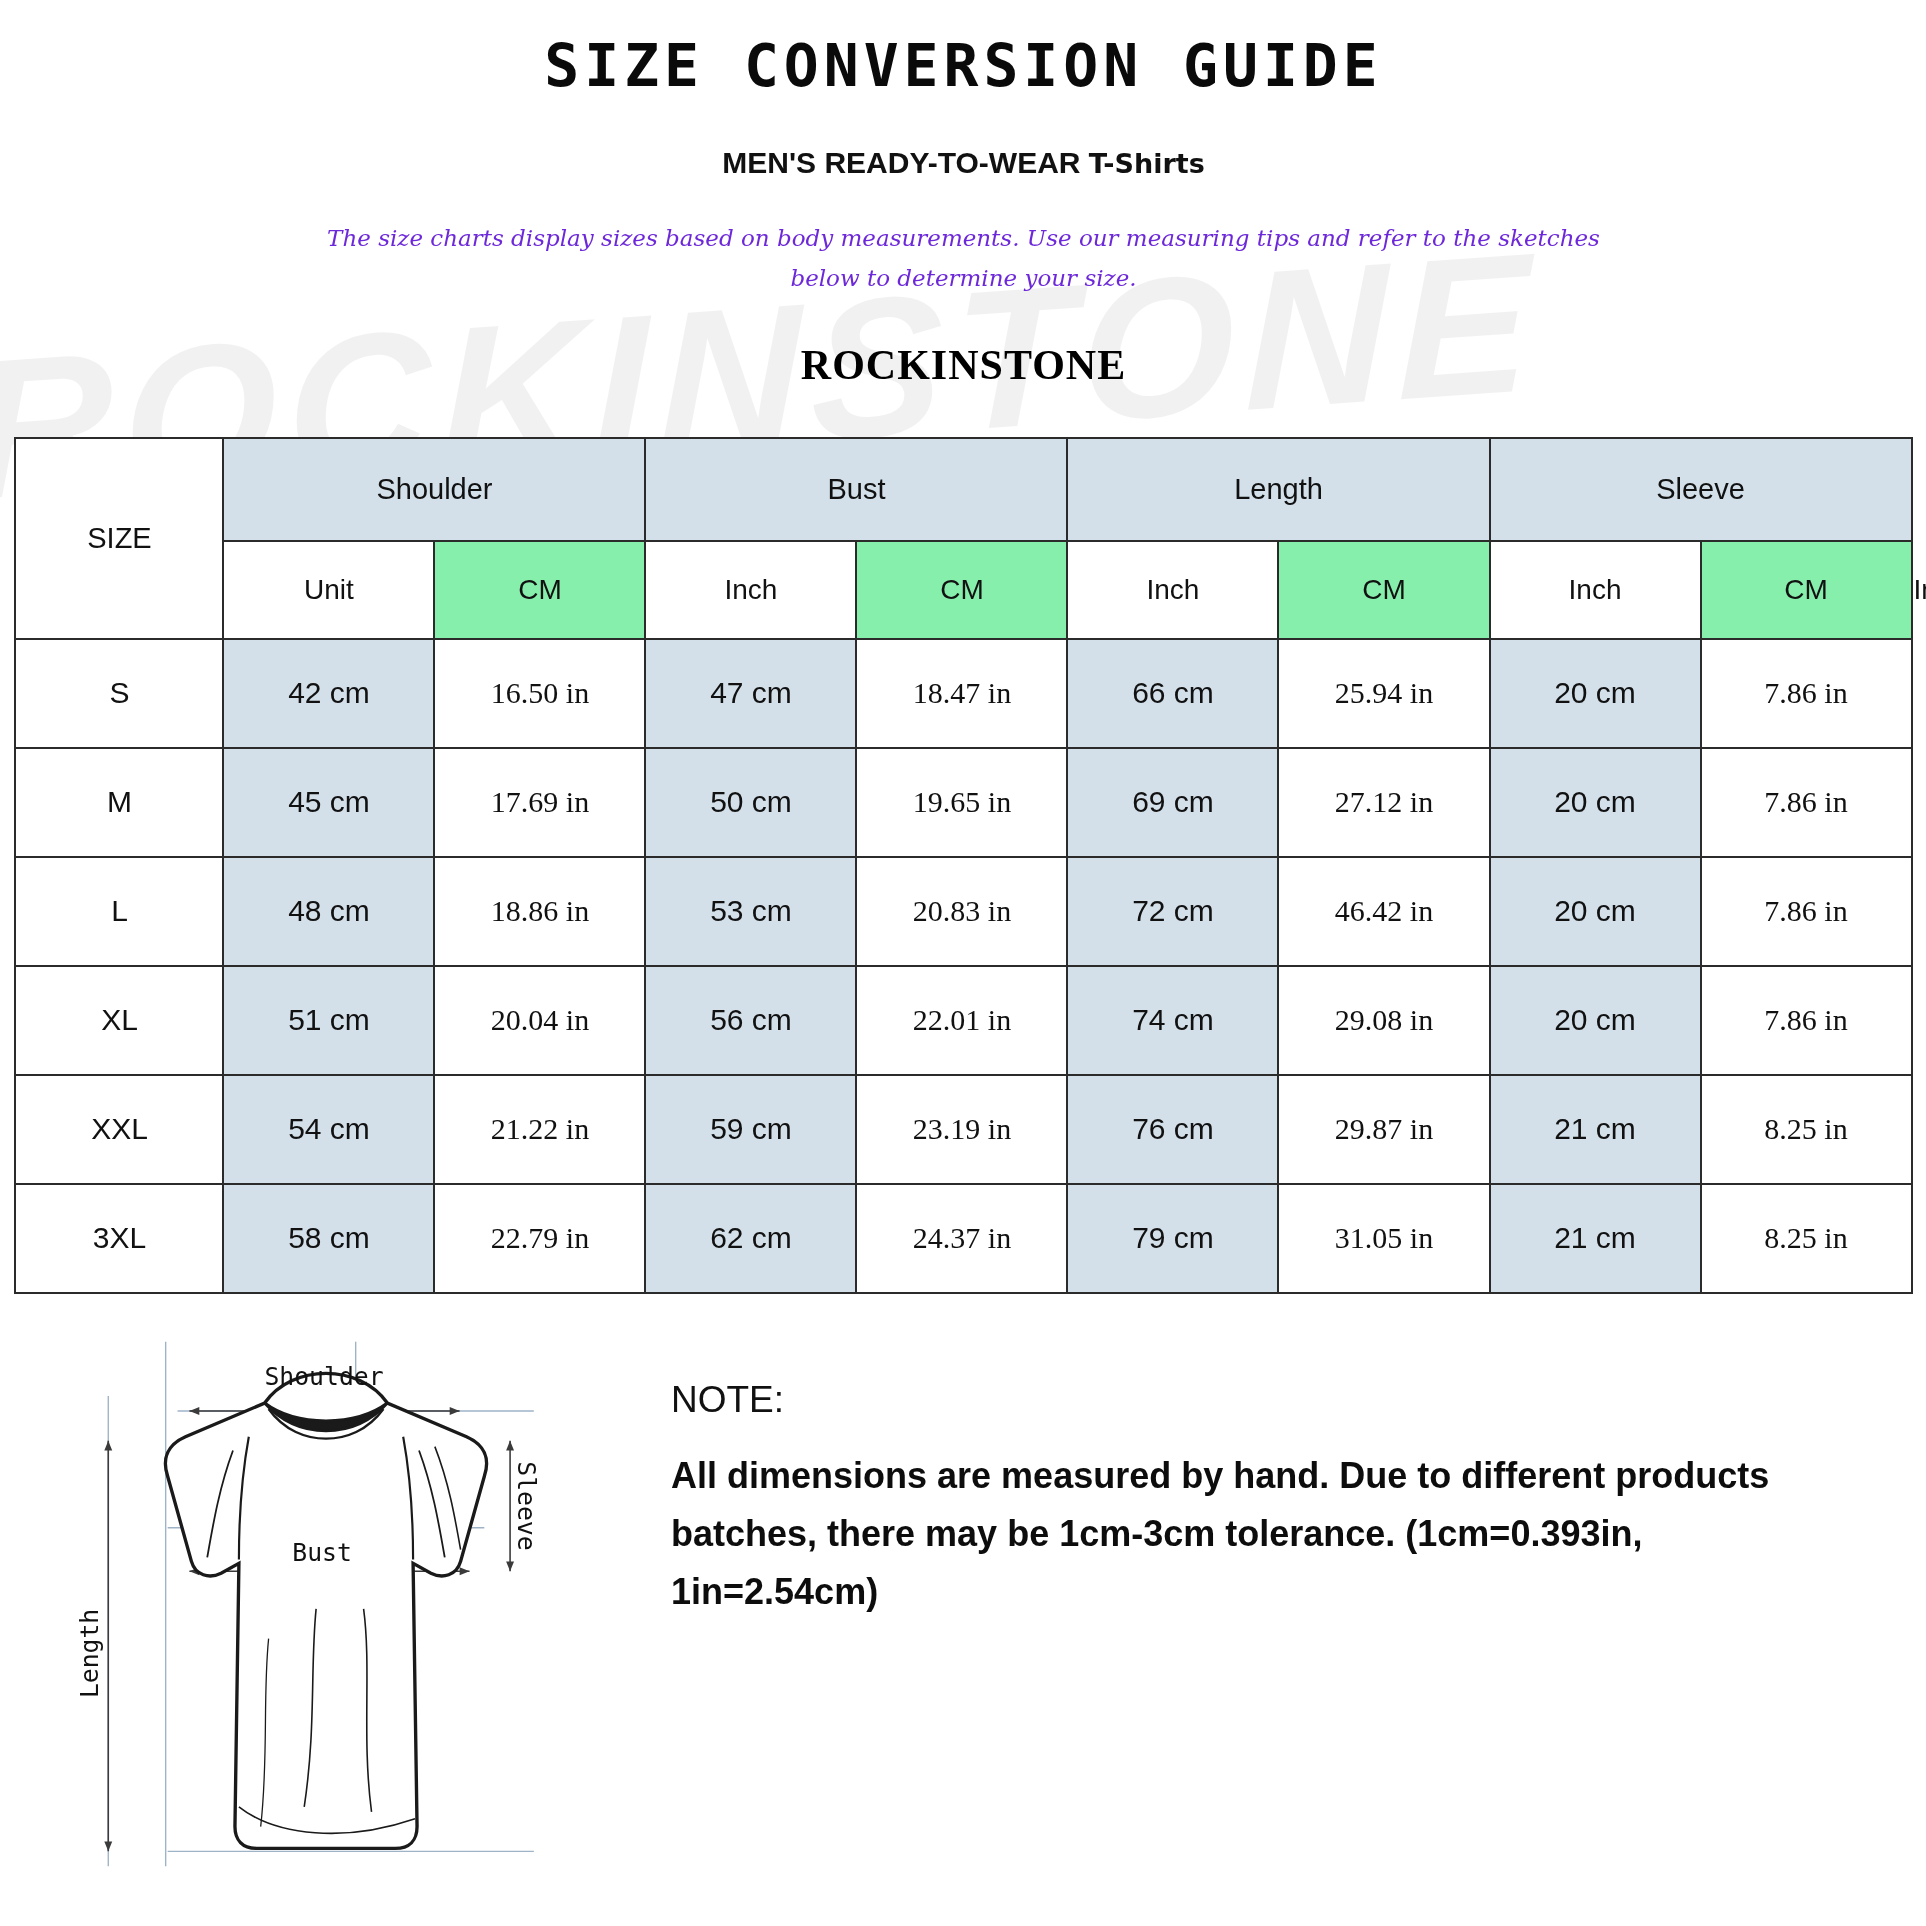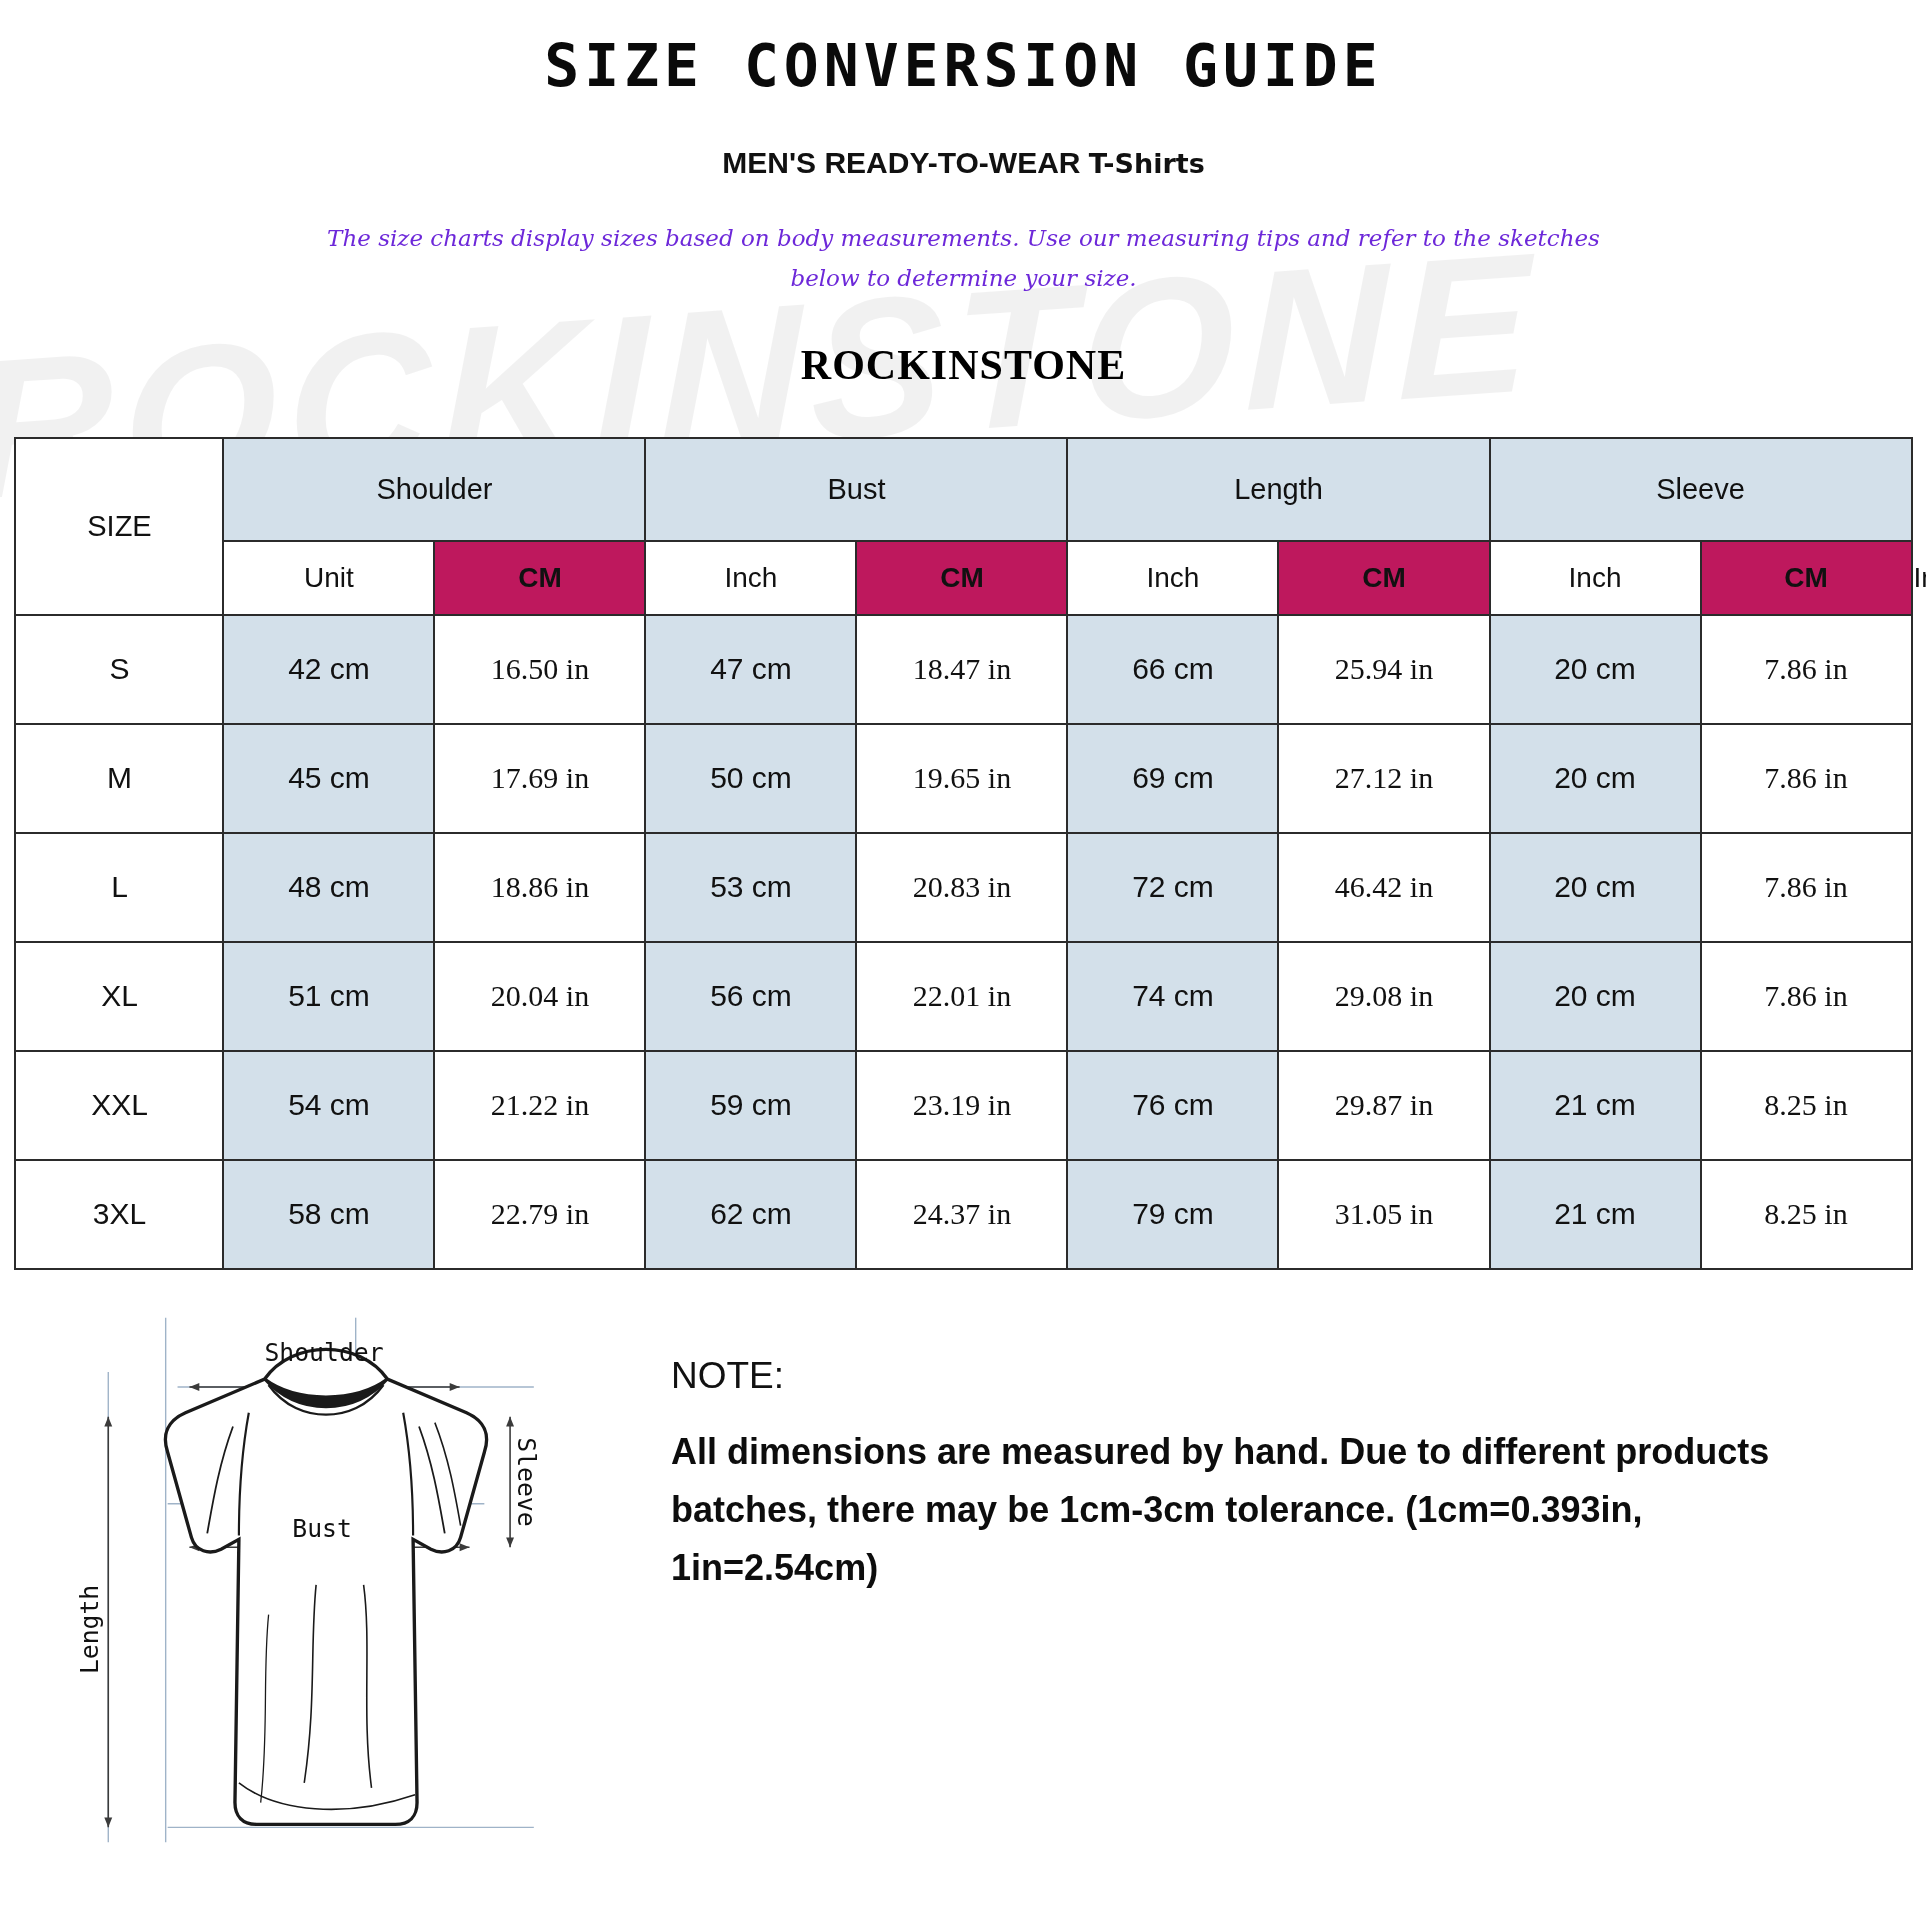--- a/index.html
+++ b/index.html
@@ -94,24 +94,24 @@
     font-weight: 400;
   }
   .g-head {
     height: 103px;
     font-size: 29px;
     font-weight: 700;
     background: #d3e0ea;
   }
   .g-head.size-col { background: #ffffff; }
   .unit-row td {
-    height: 74px;
+    height: 98px;
     font-size: 28px;
   }
-  .unit-row td.cm { background: #be185d; font-weight: bold; }
+  .unit-row td.cm { background: #86efac; }
   .unit-row td.inch { background: #ffffff; }
   .unit-row td.size-col { background: #ffffff; }
   .data-row td {
     height: 109px;
     font-size: 30px;
   }
   .data-row td.cm { background: #d3e0ea; }
   .data-row td.inch { background: #ffffff; font-family: Liberation Serif, serif; }
   .data-row td.size-col { background: #ffffff; }
   .col-size { width: 208px; }

